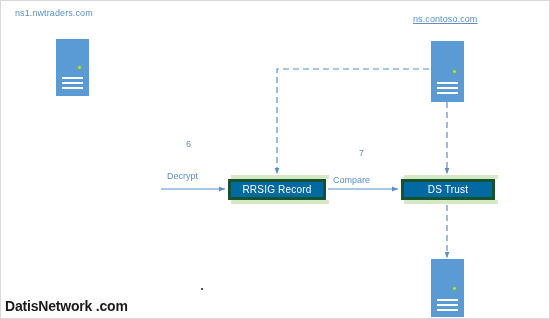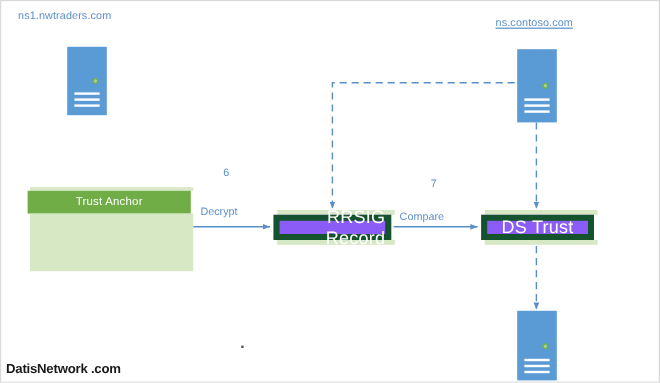--- a/index.html
+++ b/index.html
@@ -9,21 +9,20 @@
   }
   #canvas {
     position: relative;
     width: 550px;
     height: 319px;
     background: #ffffff;
     border: 1px solid #d9d9d9;
     box-sizing: border-box;
     overflow: hidden;
     font-family: "Liberation Sans", sans-serif;
-    text-align: right;
   }
   #svg-layer {
     position: absolute;
     left: 0;
     top: 0;
     width: 550px;
     height: 319px;
     pointer-events: none;
   }
 
@@ -110,25 +109,25 @@
     background: #d7e8c4;
   }
   .rec-strip.top { top: 0; }
   .rec-strip.bottom { bottom: 0; }
   .rec-box {
     position: absolute;
     left: 0;
     top: 4px;
     right: 0;
     bottom: 4px;
-    background: #8b5cf6;
-    border: 5px solid #14532d;
+    background: #0369a1;
+    border: 3px solid #14532d;
     box-sizing: border-box;
     color: #ffffff;
-    font-size: 15px;
+    font-size: 10px;
     display: flex;
     align-items: center;
     justify-content: center;
     letter-spacing: 0.2px;
   }
 
   
   .edge-label {
     position: absolute;
     color: #5b8fc9;
@@ -140,21 +139,21 @@
     color: #5b8fc9;
     font-size: 9px;
     white-space: nowrap;
   }
 
   
   .watermark {
     position: absolute;
     left: 4px;
     bottom: 4px;
-    font-size: 11px;
+    font-size: 14px;
     font-weight: bold;
     color: #1a1a1a;
     letter-spacing: -0.2px;
     text-shadow:
       -1px -1px 0 #fff,  1px -1px 0 #fff,
       -1px  1px 0 #fff,  1px  1px 0 #fff;
   }
   .stray-dot {
     position: absolute;
     width: 2px;
@@ -210,25 +209,20 @@
 
   <div class="server" style="left:430px; top:258px; width:33px; height:58px;">
     <span class="led" style="right:7px; top:27px;"></span>
     <span class="bars" style="top:40px;">
       <i></i>
         <i></i>
         <i></i>
     </span>
   </div>
 
-  <div class="ta-wrap" style="left:22px; top:155px; width:136px; height:70px;">
-    <div class="ta-shadow-top"></div>
-    <div class="ta-header">Trust Anchor</div>
-    <div class="ta-body"></div>
-  </div>
 
   <div class="rec-wrap" style="left:227px; top:174px; width:98px; height:29px;">
     <div class="rec-strip top"></div>
     <div class="rec-strip bottom"></div>
     <div class="rec-box">RRSIG Record</div>
   </div>
 
   <div class="rec-wrap" style="left:400px; top:174px; width:94px; height:29px;">
     <div class="rec-strip top"></div>
     <div class="rec-strip bottom"></div>

